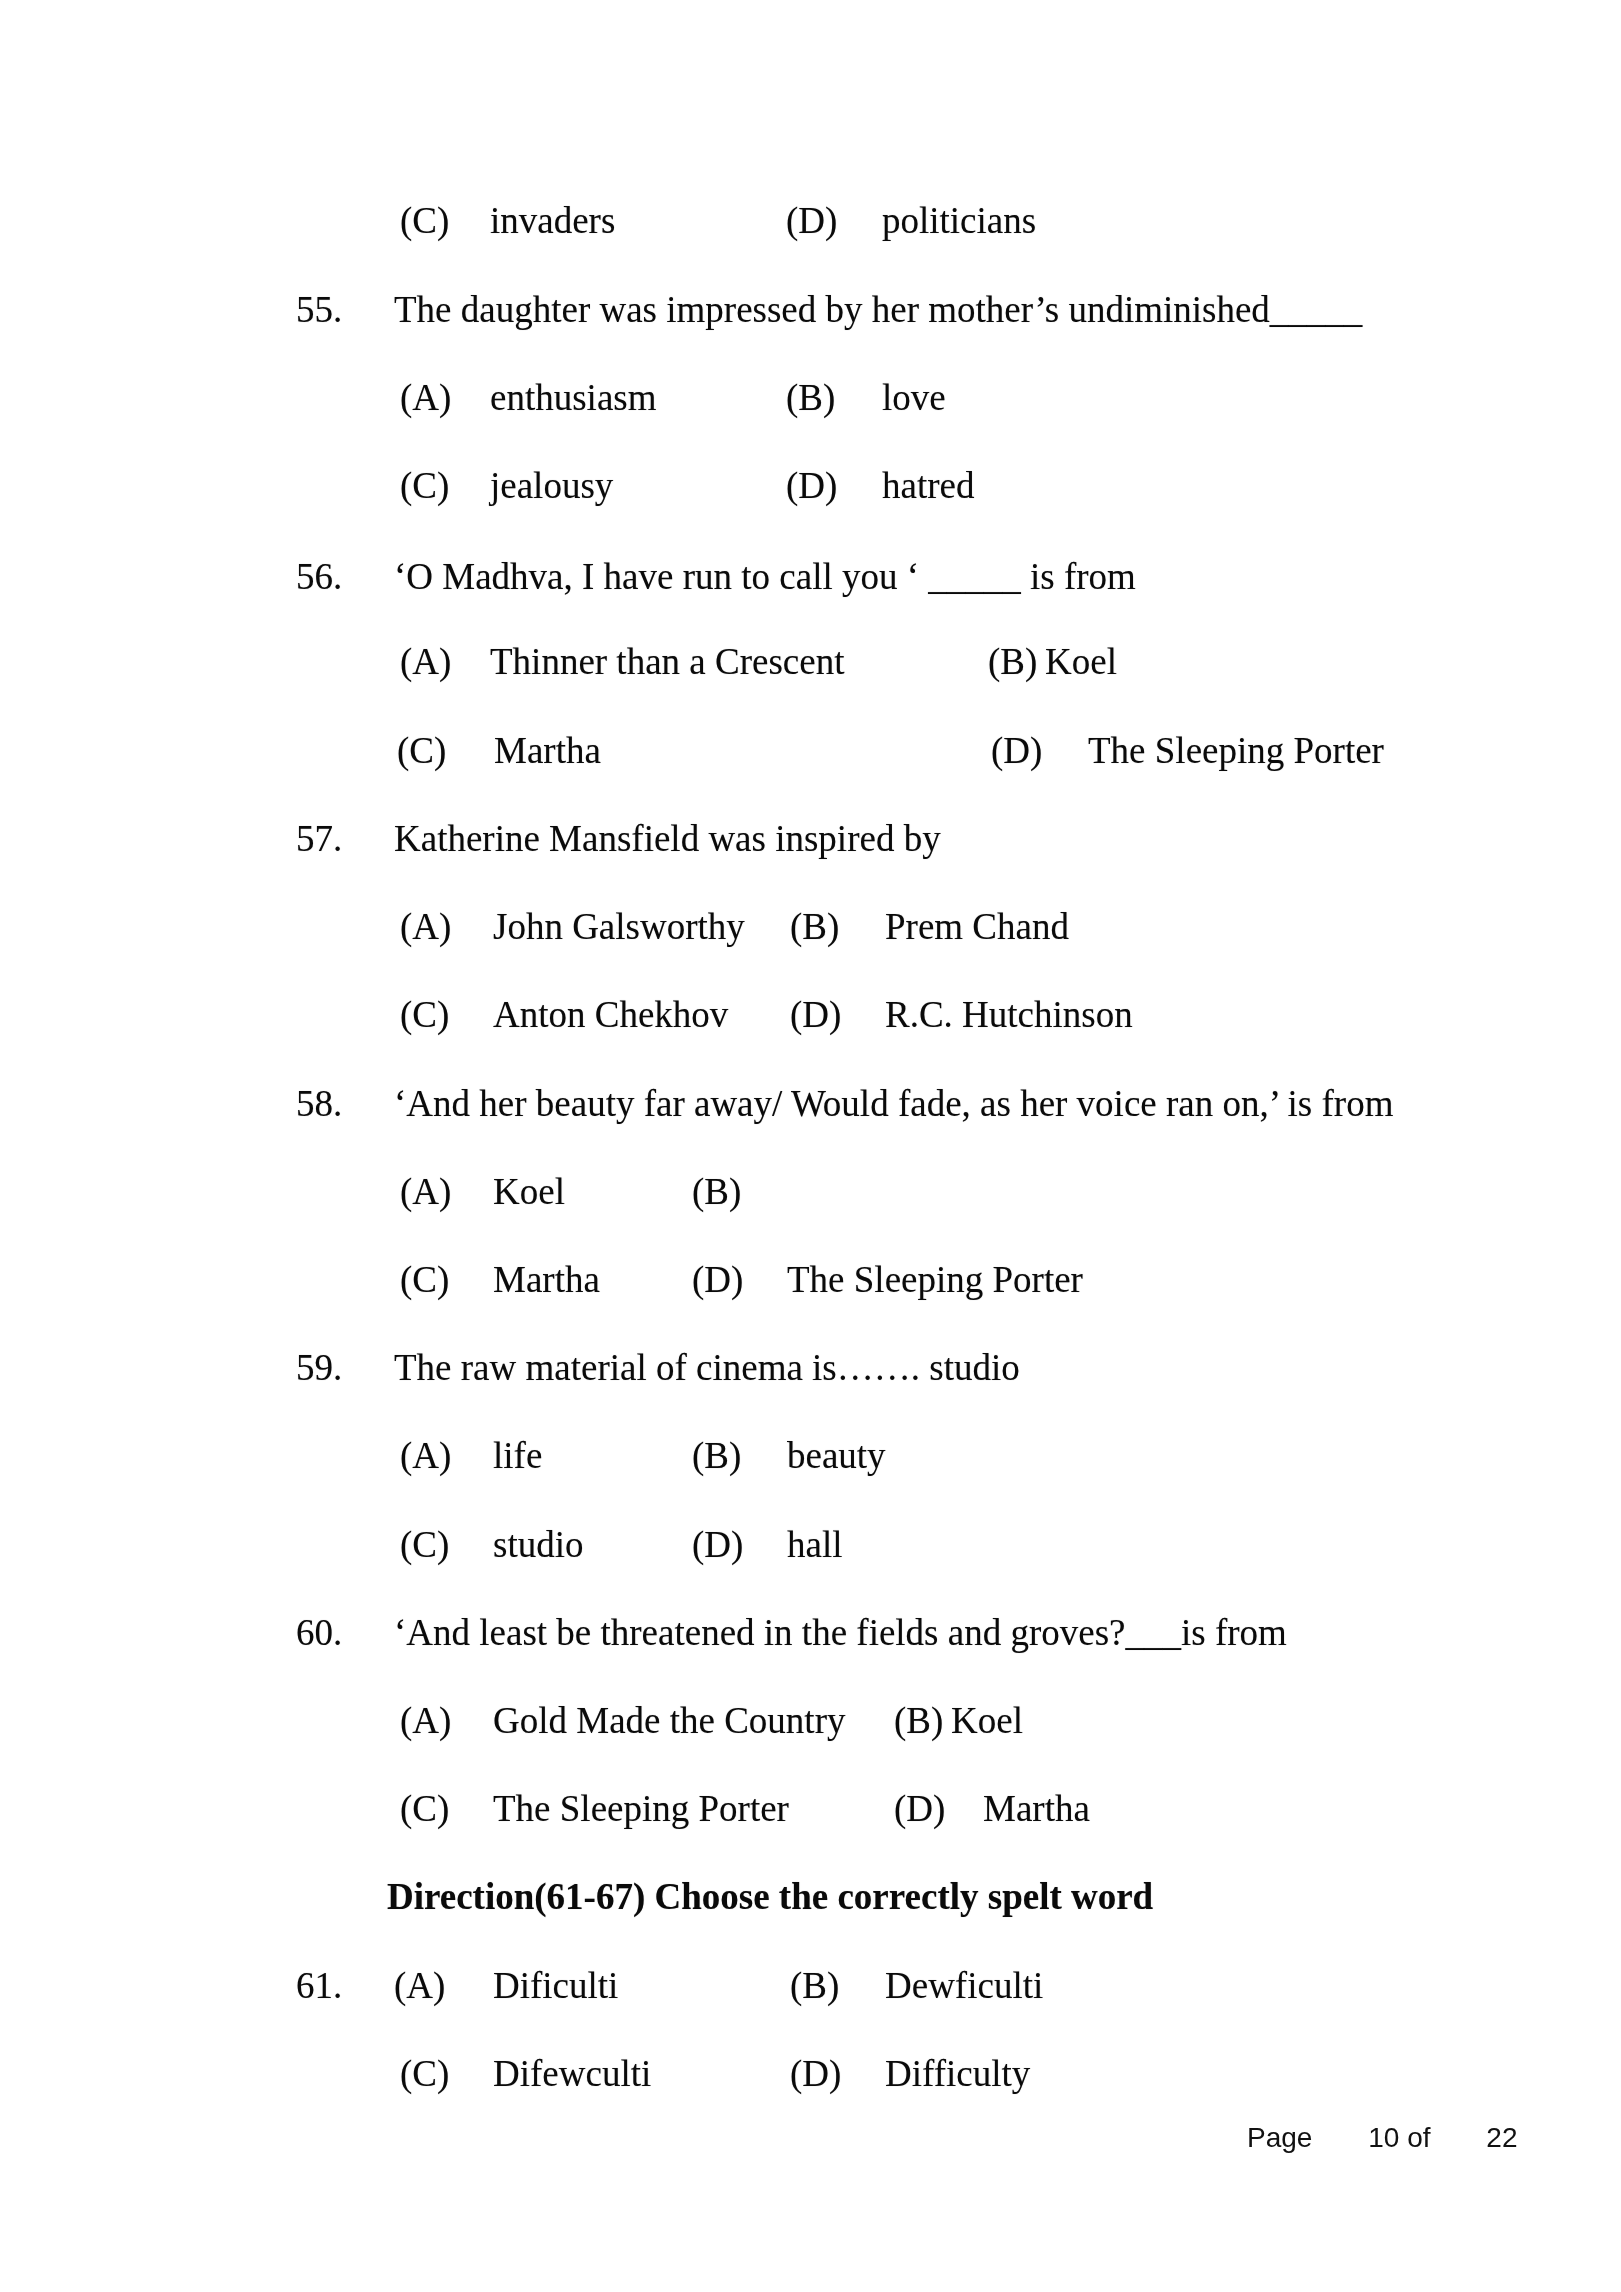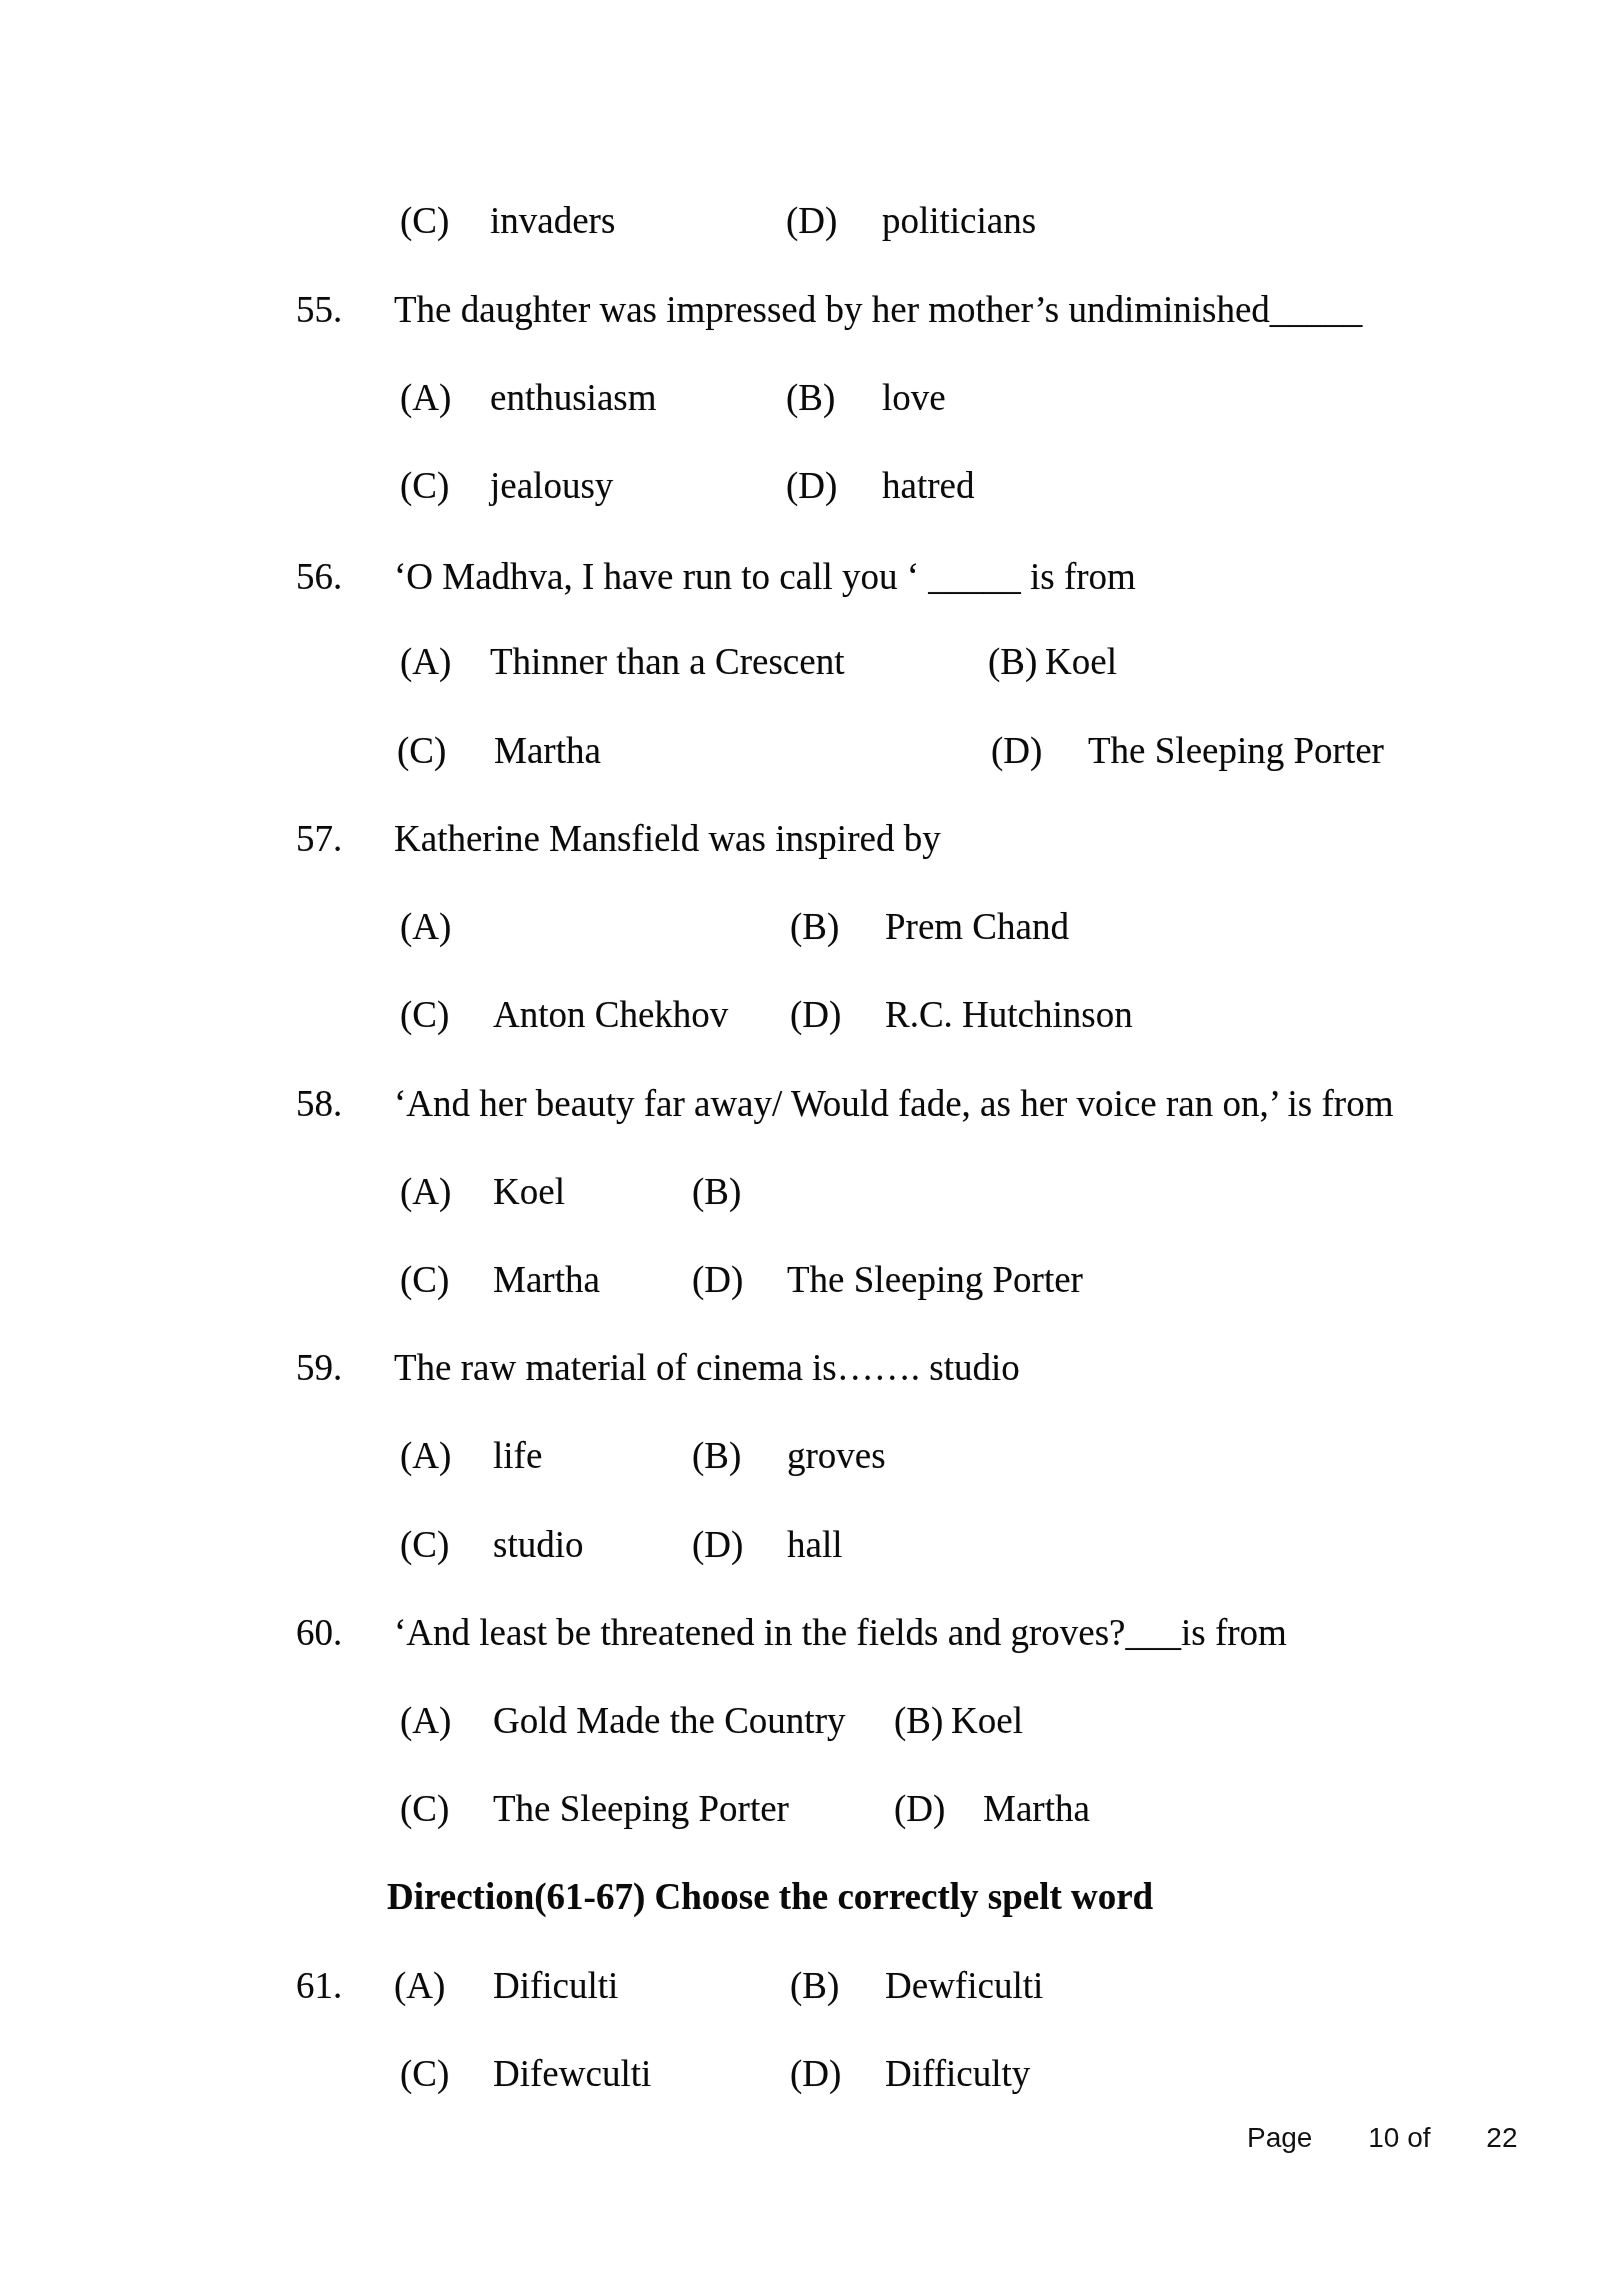--- a/index.html
+++ b/index.html
@@ -84,20 +84,21 @@
     <span class="pos" style="left:991px">(D)</span>
     <span class="pos" style="left:1088px">The Sleeping Porter</span>
   </div>
 
   <div class="row" style="top:795px">
     <span class="pos" style="left:296px">57.</span>
     <span class="pos" style="left:394px">Katherine Mansfield was inspired by</span>
   </div>
   <div class="row" style="top:883px">
     <span class="pos" style="left:400px">(A)</span>
+    <span class="pos" style="left:493px">John Galsworthy</span>
     <span class="pos" style="left:790px">(B)</span>
     <span class="pos" style="left:885px">Prem Chand</span>
   </div>
   <div class="row" style="top:971px">
     <span class="pos" style="left:400px">(C)</span>
     <span class="pos" style="left:493px">Anton Chekhov</span>
     <span class="pos" style="left:790px">(D)</span>
     <span class="pos" style="left:885px">R.C. Hutchinson</span>
   </div>
 
@@ -118,21 +119,21 @@
   </div>
 
   <div class="row" style="top:1324px">
     <span class="pos" style="left:296px">59.</span>
     <span class="pos" style="left:394px">The raw material of cinema is……. studio</span>
   </div>
   <div class="row" style="top:1412px">
     <span class="pos" style="left:400px">(A)</span>
     <span class="pos" style="left:493px">life</span>
     <span class="pos" style="left:692px">(B)</span>
-    <span class="pos" style="left:787px">groves</span>
+    <span class="pos" style="left:787px">beauty</span>
   </div>
   <div class="row" style="top:1501px">
     <span class="pos" style="left:400px">(C)</span>
     <span class="pos" style="left:493px">studio</span>
     <span class="pos" style="left:692px">(D)</span>
     <span class="pos" style="left:787px">hall</span>
   </div>
 
   <div class="row" style="top:1589px">
     <span class="pos" style="left:296px">60.</span>

